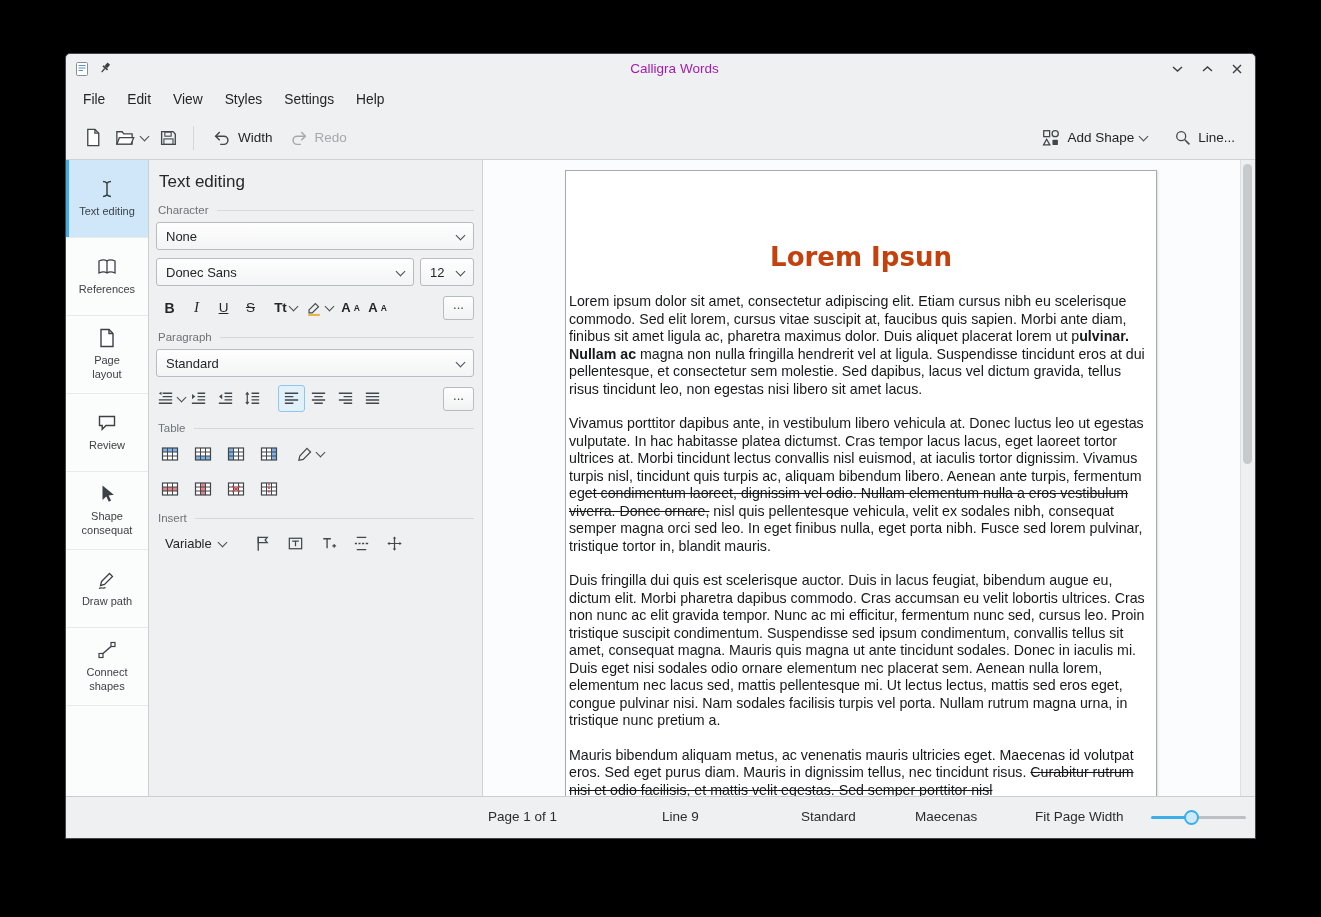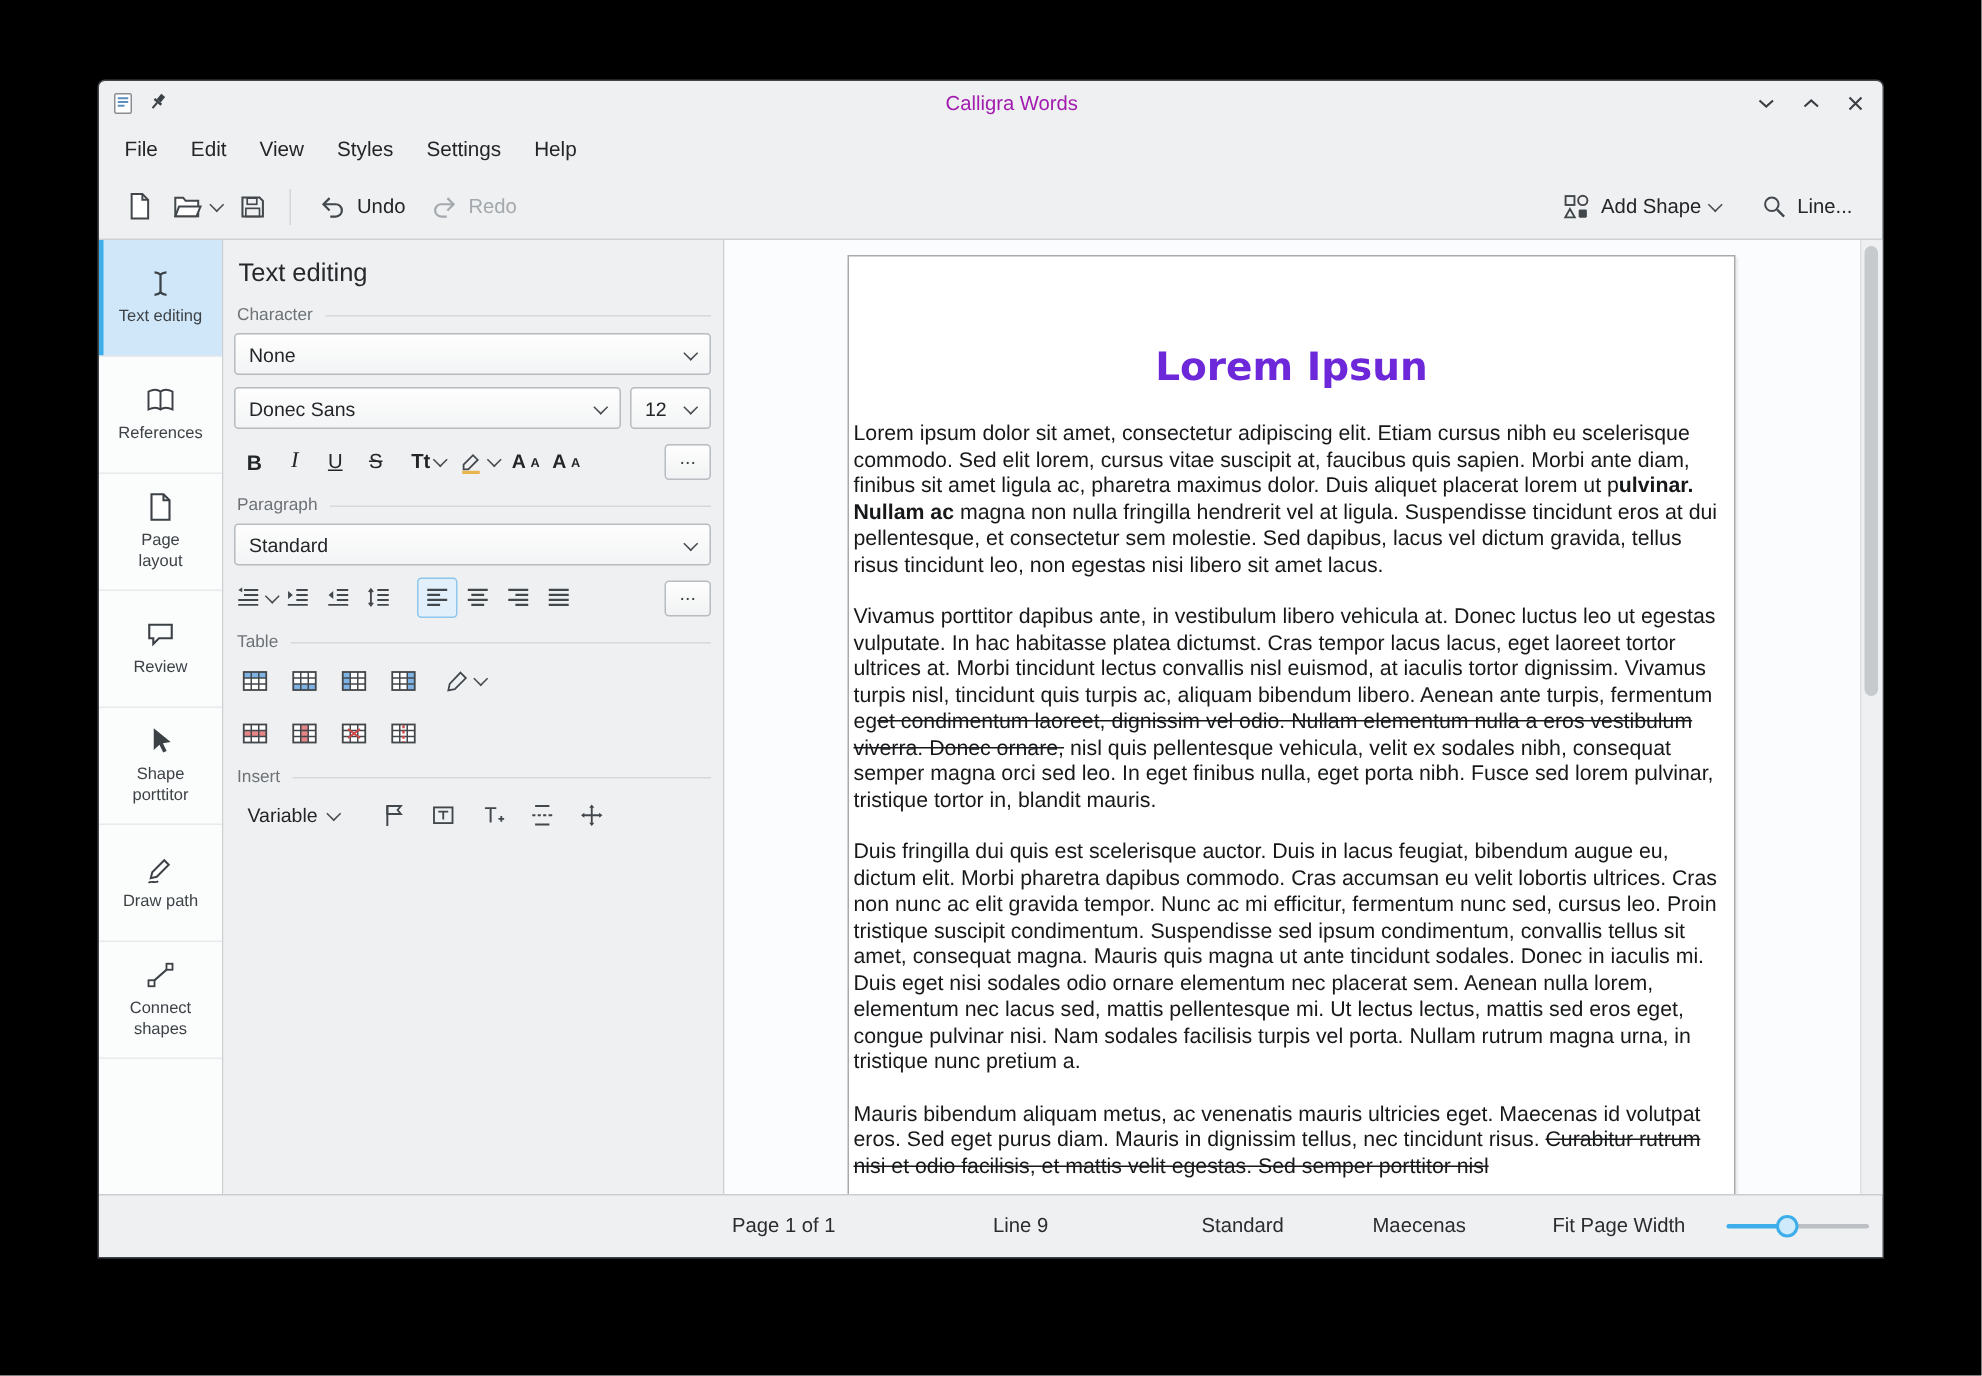--- a/index.html
+++ b/index.html
@@ -71,21 +71,21 @@
   .fmt-sub{font-size:8.5px;vertical-align:sub;font-weight:600;}
   .varbtn{display:flex;align-items:center;gap:7px;padding:4px 9px;font-size:13px;border-radius:3px;}
   .trow{display:flex;align-items:center;gap:6px;margin:2px 0 8px;}
 
   
   .docarea{flex:1 1 auto;position:relative;background:#fbfcfd;overflow:hidden;}
   .page{position:absolute;left:82px;top:10px;width:592px;height:1500px;background:#fff;
         border:1px solid #a7abae;box-shadow:1px 1px 2px rgba(0,0,0,.12);box-sizing:border-box;
         padding:59px 3px 0 3px;}
   .doc-title{font-family:"DejaVu Sans",sans-serif;font-weight:700;font-size:26px;line-height:30px;
-             text-align:center;color:#6d28d9;margin:0 0 21px;}
+             text-align:center;color:#c2410c;margin:12px 0 21px;}
   .page p{font-size:14.2px;line-height:17.5px;color:#17181a;margin:0 0 17px;}
   .page p span.b{font-weight:700;}
   .page p span.st{text-decoration:line-through;}
   .vscroll{position:absolute;right:0;top:0;bottom:0;width:14px;background:#eef0f1;border-left:1px solid #dddfe1;}
   .vthumb{position:absolute;left:2px;top:4px;width:9px;height:300px;background:#c6cacd;border-radius:5px;}
 
   
   .statusbar{height:41px;flex:0 0 41px;border-top:1px solid #cbced1;position:relative;font-size:13.5px;color:#2a2d30;}
   .sb{position:absolute;top:12px;white-space:nowrap;}
   .slider{position:absolute;left:1085px;top:0;width:95px;height:100%;}
@@ -167,21 +167,21 @@
           <rect x="7.5" y="4.5" width="7" height="4.5" fill="none" stroke="#42474c" stroke-width="1.2"></rect>
           <rect x="6.5" y="12" width="10" height="6" fill="none" stroke="#42474c" stroke-width="1.2"></rect>
         </svg>
     </span>
     <span class="tsep"></span>
     <span class="tbtn lbl">
       <svg width="20" height="20" viewBox="0 0 22 22">
           <path d="M8.5 4.5L4 9l4.5 4.5" fill="none" stroke="#42474c" stroke-width="1.6"></path>
           <path d="M4 9h9a4.5 4.5 0 0 1 0 9H9" fill="none" stroke="#42474c" stroke-width="1.6"></path>
         </svg>
-      <span>Undo</span>
+      <span>Width</span>
     </span>
     <span class="tbtn lbl disabled">
       <svg width="20" height="20" viewBox="0 0 22 22">
           <path d="M13.5 4.5L18 9l-4.5 4.5" fill="none" stroke="#a4a9ae" stroke-width="1.6"></path>
           <path d="M18 9H9a4.5 4.5 0 0 0 0 9h4" fill="none" stroke="#a4a9ae" stroke-width="1.6"></path>
         </svg>
       <span>Redo</span>
     </span>
 
     <span class="right-tools">
@@ -231,21 +231,21 @@
       <div class="dtab">
         <svg width="22" height="22" viewBox="0 0 22 22">
             <path d="M3.5 4.5h15v9h-8.5l-3.8 3.8v-3.8H3.5z" fill="none" stroke="#3c4146" stroke-width="1.4"></path>
           </svg>
         <span class="lab">Review</span>
       </div>
       <div class="dtab">
         <svg width="22" height="22" viewBox="0 0 22 22">
             <path d="M6.5 2.5v14.5l3.8-3.5 2.5 5.2 2.3-1.1-2.5-5.1 5.2-.8z" fill="#3c4146"></path>
           </svg>
-        <span class="lab">Shape porttitor</span>
+        <span class="lab">Shape consequat</span>
       </div>
       <div class="dtab">
         <svg width="22" height="22" viewBox="0 0 22 22">
             <path d="M5.5 13.5l8-8 3 3-8 8-4 1z" fill="#fff" stroke="#3c4146" stroke-width="1.3"></path>
             <path d="M3 20.5c2-1.6 4.5.6 6.5-1" fill="none" stroke="#3c4146" stroke-width="1.2"></path>
           </svg>
         <span class="lab">Draw path</span>
       </div>
       <div class="dtab">
         <svg width="22" height="22" viewBox="0 0 22 22">

